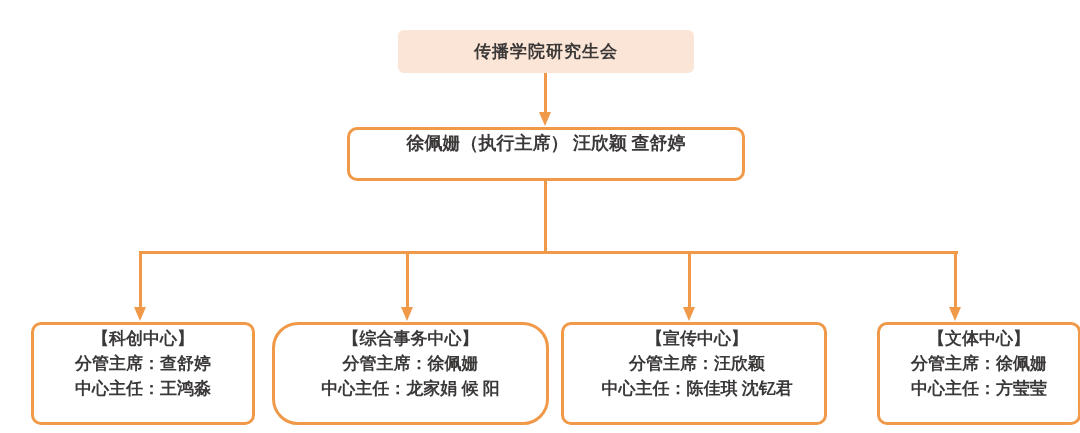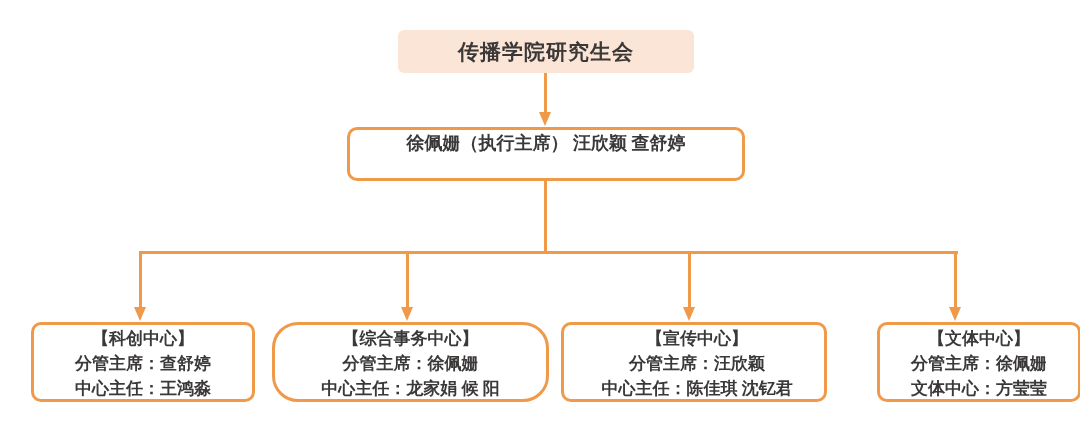--- a/index.html
+++ b/index.html
@@ -13,29 +13,29 @@
   .canvas{
     position:relative;width:1080px;height:433px;overflow:hidden;
     background:var(--background);color:var(--text);
     font-family:"Liberation Serif","DejaVu Serif",serif;
   }
   .node{position:absolute;box-sizing:border-box;text-align:center;}
   .root-node{
     left:398px;top:30px;width:296px;height:43px;
     background:var(--root-fill);border-radius:6px;
     display:flex;align-items:center;justify-content:center;
-    font-size:21px;font-weight:700;letter-spacing:1px;
+    font-size:17px;font-weight:700;letter-spacing:1px;
   }
   .outlined{background:#fff;border:3px solid var(--accent);border-radius:10px;}
   .presidium-node{
     left:347px;top:127px;width:398px;height:54px;
     font-size:18px;font-weight:700;line-height:24px;padding-top:1px;
   }
   .dept-node{
-    top:322px;height:80px;
+    top:322px;height:103px;
     font-size:17px;font-weight:700;line-height:25px;padding-top:1px;
   }
   #dept-0{left:31px;width:224px;}
   #dept-1{left:272px;width:277px;border-radius:26px;}
   #dept-2{left:561px;width:266px;padding-left:6px;}
   #dept-3{left:877px;width:204px;}
   .v-line,.h-line{position:absolute;background:var(--accent);}
   .arrowhead{
     position:absolute;width:0;height:0;
     border-left:6px solid transparent;border-right:6px solid transparent;
@@ -88,16 +88,16 @@
 
   <div class="node outlined dept-node" id="dept-2">
     <div class="node-title">【宣传中心】</div>
     <div>分管主席：汪欣颖</div>
     <div>中心主任：陈佳琪 沈钇君</div>
   </div>
 
   <div class="node outlined dept-node" id="dept-3">
     <div class="node-title">【文体中心】</div>
     <div>分管主席：徐佩姗</div>
-    <div>文体中心：方莹莹</div>
+    <div>中心主任：方莹莹</div>
   </div>
 
 </div>
 
 </body></html>

